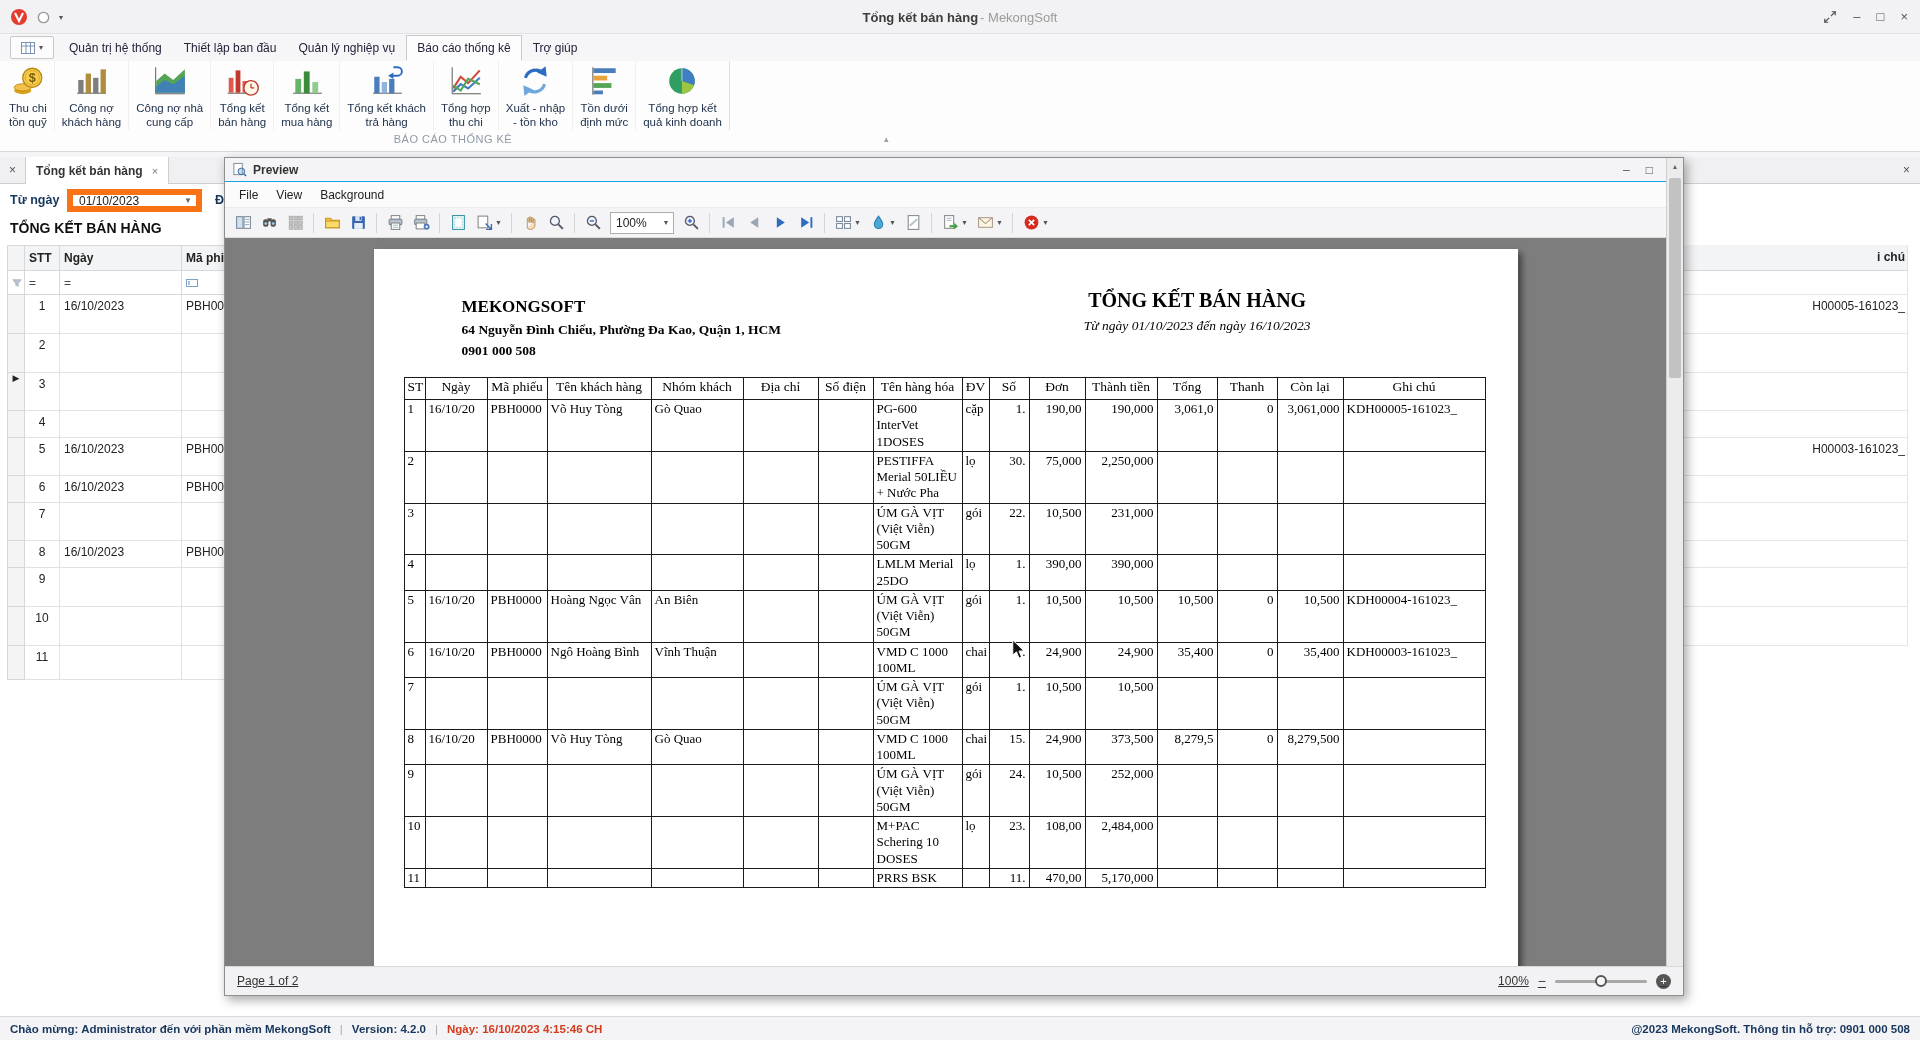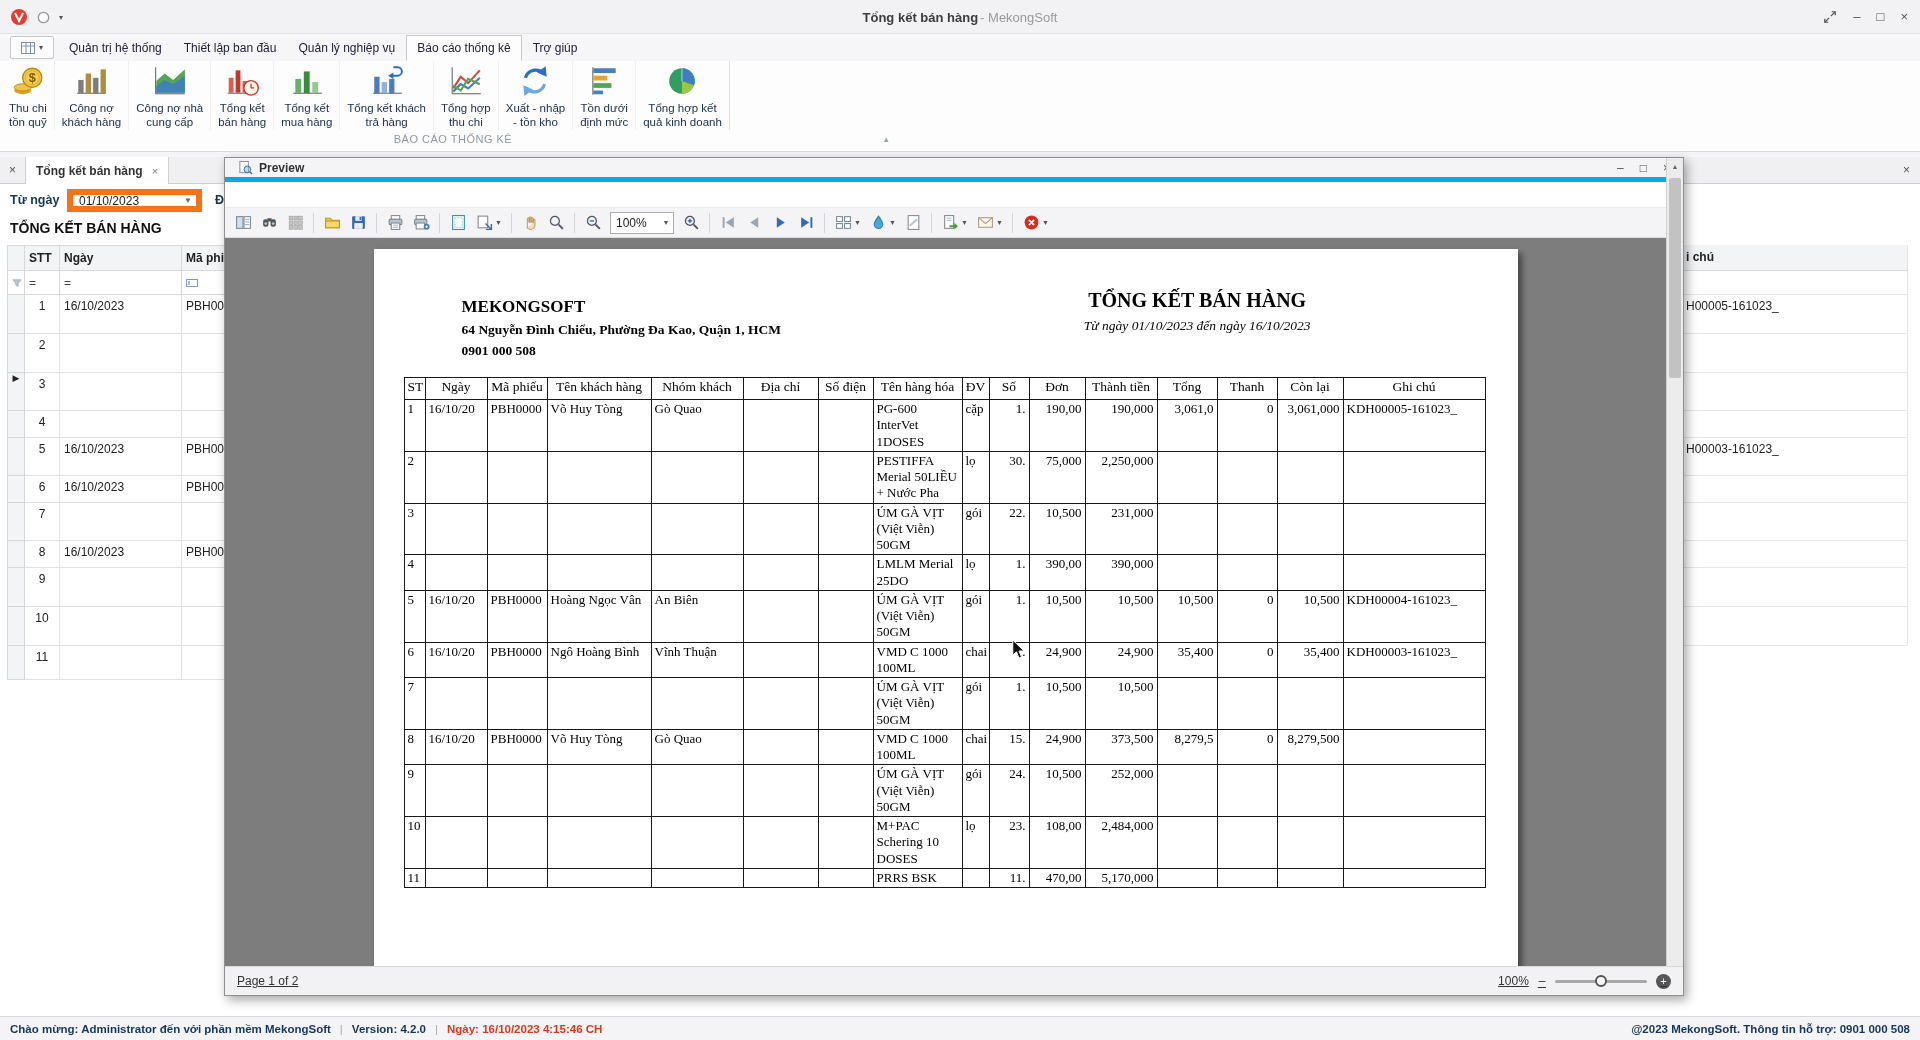--- a/index.html
+++ b/index.html
@@ -64,27 +64,27 @@
   .lgrid tbody td { color:#222; }
   .bgrid tbody tr:nth-child(1){height:39px} .bgrid tbody tr:nth-child(2){height:39px}
   .bgrid tbody tr:nth-child(3){height:38px} .bgrid tbody tr:nth-child(4){height:27px}
   .bgrid tbody tr:nth-child(5){height:38px} .bgrid tbody tr:nth-child(6){height:27px}
   .bgrid tbody tr:nth-child(7){height:38px} .bgrid tbody tr:nth-child(8){height:27px}
   .bgrid tbody tr:nth-child(9){height:39px} .bgrid tbody tr:nth-child(10){height:39px}
   .bgrid tbody tr:nth-child(11){height:34px}
   .bgrid tbody td { vertical-align:top; padding-top:4px; }
 
   .rgrid { position:absolute; left:1684px; top:61px; width:224px; border-right:1px solid #e2e2e2; }
-  .rgrid th, .rgrid td { border-bottom:1px solid #e6e6e6; font-size:12px; text-align:left; padding:0 2px; white-space:nowrap; overflow:hidden; color:#222; }
+  .rgrid th, .rgrid td { border-bottom:1px solid #e6e6e6; font-size:12px; text-align:right; padding:0 2px; white-space:nowrap; overflow:hidden; color:#222; }
   .rgrid thead tr:first-child th { background:#f3f4f6; border-bottom:1px solid #d8d8d8; height:25px; font-weight:700; }
   .rgrid .filter-row th { height:24px; background:#fff; }
 
   
   .preview { position:absolute; left:224px; top:157px; width:1460px; height:839px; background:#fff; border:1px solid #8f8f8f; box-shadow:3px 4px 10px rgba(0,0,0,.35); z-index:20; }
-  .pv-title { position:absolute; top:0; left:0; right:0; height:24px; background:#f4f3f5; border-bottom:5px solid #0ea5e9; display:flex; align-items:center; padding:0 13px; gap:6px; }
+  .pv-title { position:absolute; top:0; left:0; right:0; height:24px; background:#f4f3f5; border-bottom:1px solid #0ea5e9; display:flex; align-items:center; padding:0 7px; gap:6px; }
   .pv-title-text { font-size:12px; font-weight:700; color:#333; }
   .pv-chrome { margin-left:auto; display:flex; gap:16px; align-items:center; color:#555; font-size:12px; }
   .pv-menu { position:absolute; top:24px; left:0; right:0; height:25px; background:#fbfbfc; display:flex; align-items:center; padding-left:5px; }
   .pv-menu-item { padding:4px 9px; font-size:12px; color:#222; }
   .pv-menu-caret { margin-left:auto; margin-right:9px; font-size:9px; color:#666; }
   .pv-toolbar { position:absolute; top:49px; left:0; right:0; height:31px; background:#f4f4f6; border-top:1px solid #ececec; border-bottom:1px solid #dcdcdc; display:flex; align-items:center; padding-left:6px; gap:2px; }
   .tbtn { width:24px; height:24px; display:flex; align-items:center; justify-content:center; border-radius:2px; }
   .tbtn svg { width:17px; height:17px; }
   .tbtn-caret { width:10px; margin-left:-3px; font-size:7px; color:#555; }
   .tsep { width:1px; height:20px; background:#d5d5d5; margin:0 4px; }
@@ -492,20 +492,26 @@
           <line x1="12.5" y1="12.5" x2="15" y2="15" stroke="#336699" stroke-width="1.4"></line>
         </svg>
       </span>
     <span class="pv-title-text">Preview</span>
     <span class="pv-chrome">
       <span>–</span>
       <span>□</span>
       <span>×</span>
     </span>
   </div>
+  <div class="pv-menu">
+    <div class="pv-menu-item">File</div>
+      <div class="pv-menu-item">View</div>
+      <div class="pv-menu-item">Background</div>
+      <span class="pv-menu-caret">▼</span>
+  </div>
   <div class="pv-toolbar">
       <div class="tbtn">
         <svg viewBox="0 0 16 16">
           <rect x="1.5" y="2.5" width="6" height="11" fill="#cfe0f0" stroke="#7a8a9a"></rect>
           <rect x="8.5" y="2.5" width="6" height="11" fill="#fff" stroke="#7a8a9a"></rect>
           <line x1="9.5" y1="5" x2="13.5" y2="5" stroke="#99aabb"></line>
           <line x1="9.5" y1="7.5" x2="13.5" y2="7.5" stroke="#99aabb"></line>
           <line x1="9.5" y1="10" x2="13.5" y2="10" stroke="#99aabb"></line>
         </svg>
       </div>

